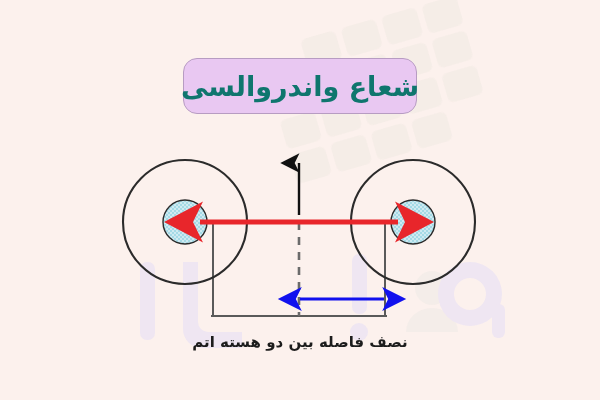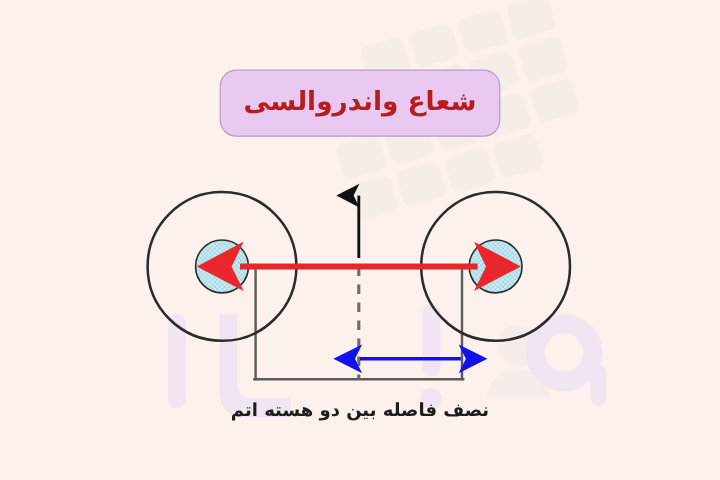--- a/index.html
+++ b/index.html
@@ -43,23 +43,23 @@
     background: #e9c8f2;
     border: 1.6px solid #b79cc2;
     border-radius: 14px;
     display: flex;
     align-items: center;
     justify-content: center;
     z-index: 3;
   }
   .title-pill span {
     font-family: "DejaVu Sans", sans-serif;
-    font-size: 22px;
+    font-size: 27px;
     font-weight: bold;
-    color: #b91c1c;
+    color: #0f766e;
     direction: rtl;
     white-space: nowrap;
     line-height: 1;
   }
   
   .lbl {
     position: absolute;
     font-family: "DejaVu Sans", sans-serif;
     color: #1c1c1c;
     direction: rtl;

